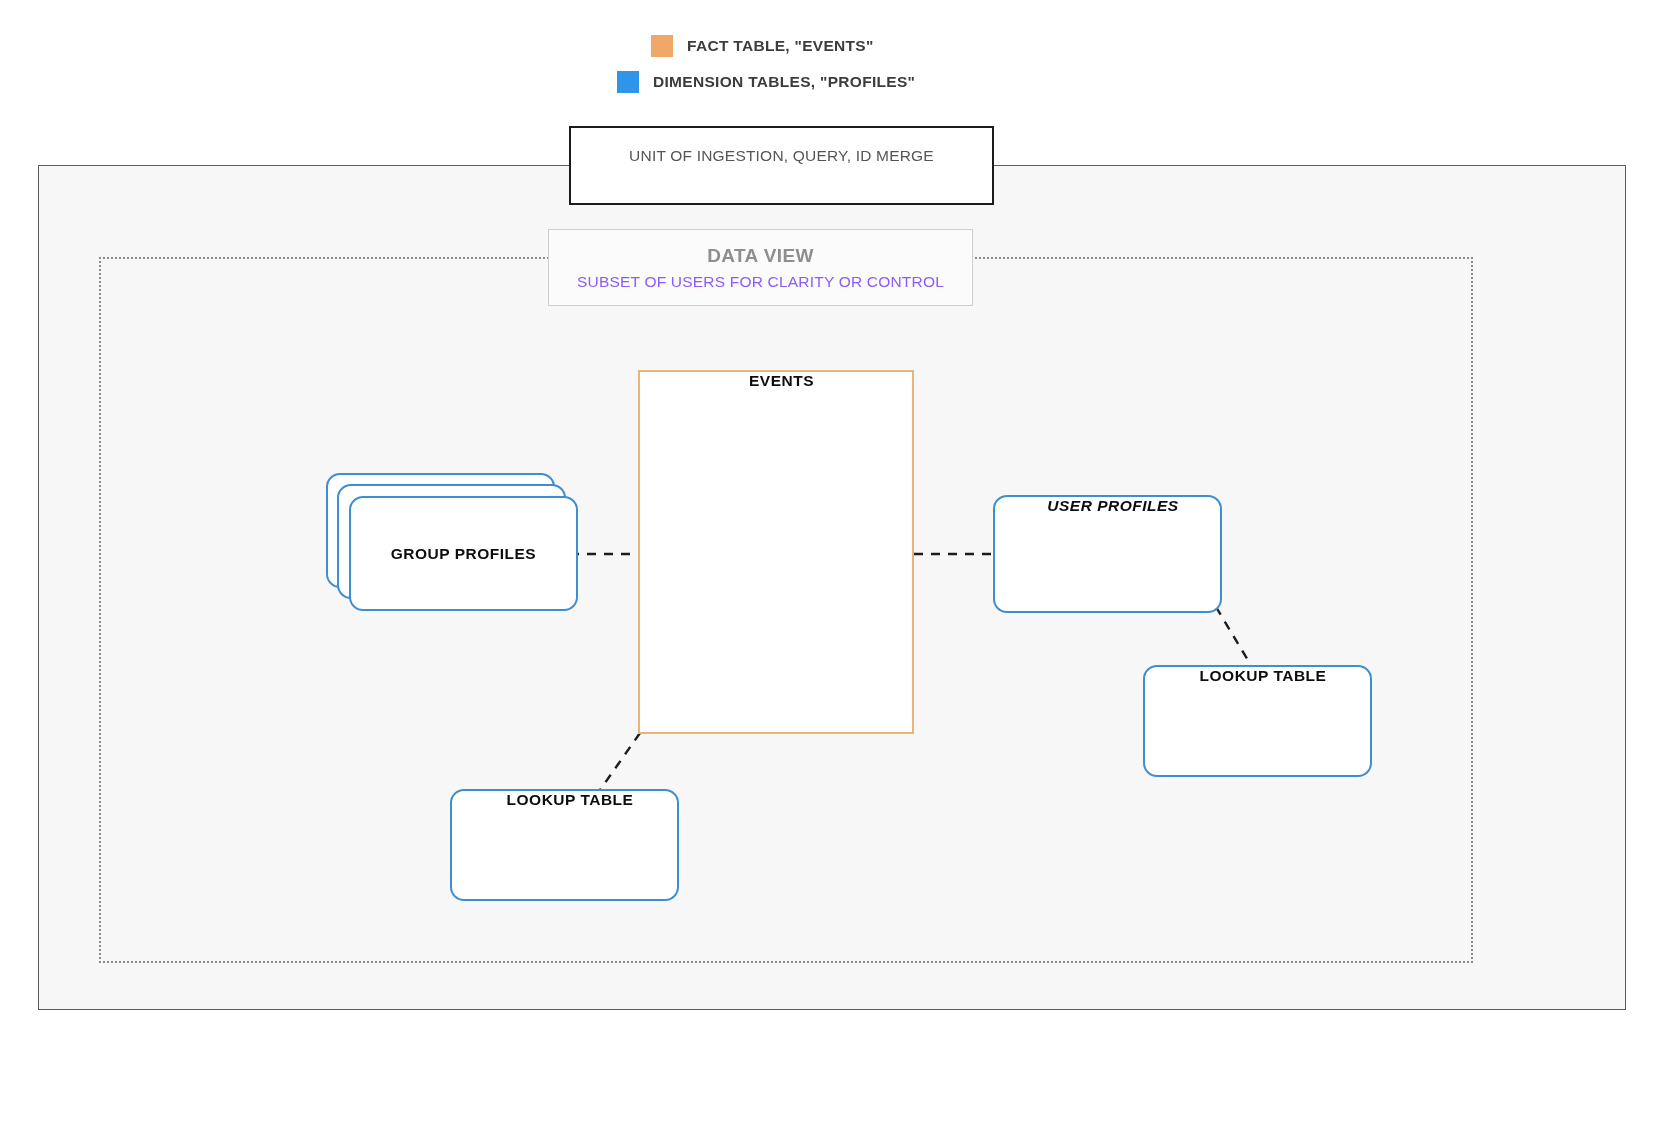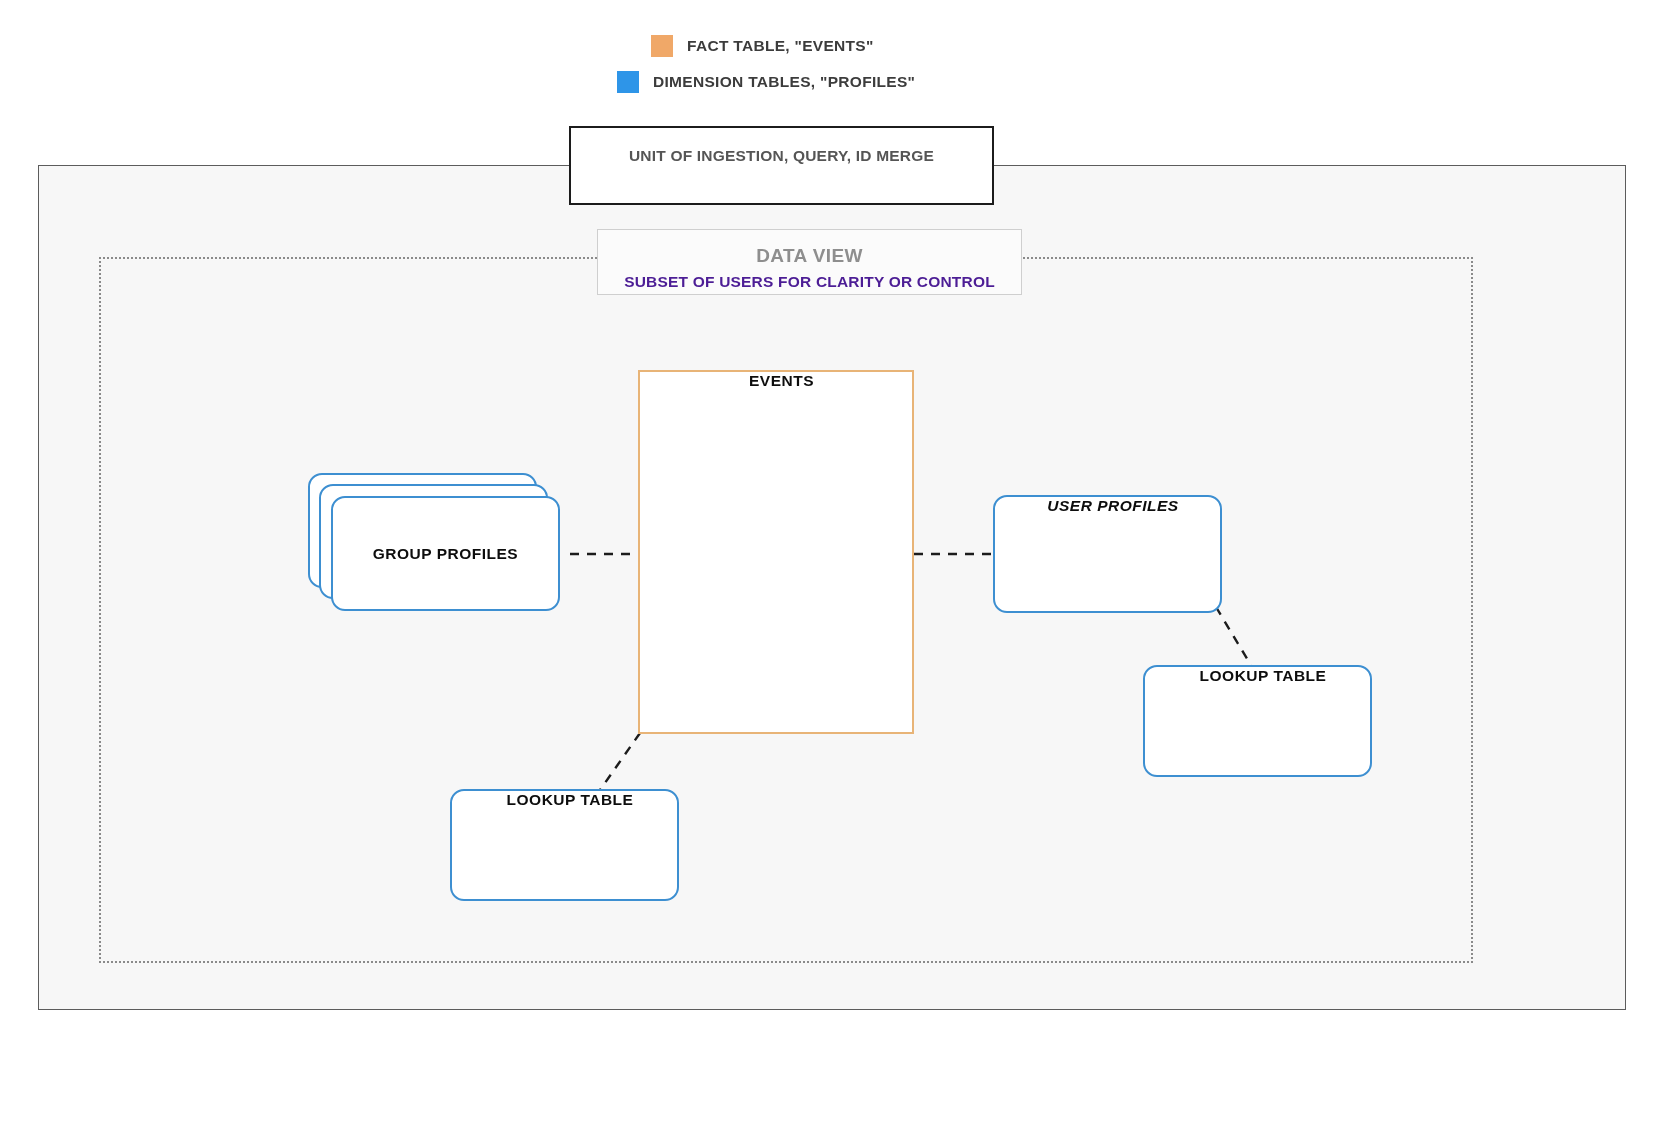--- a/index.html
+++ b/index.html
@@ -72,43 +72,43 @@
     padding-top: 14px;
   }
   #project-card {
     left: 569px;
     top: 126px;
     width: 425px;
     height: 79px;
     border: 2px solid #1c1c1c;
   }
   #dataview-card {
-    left: 597px;
+    left: 548px;
     top: 229px;
     width: 425px;
-    height: 66px;
+    height: 77px;
     border: 1.5px solid #cfcfcf;
     background: #fbfbfb;
   }
   .card-title {
     font-size: 19px;
     font-weight: bold;
     letter-spacing: 0.4px;
     color: #111111;
     line-height: 24px;
   }
   .card-sub {
     font-size: 15.5px;
-    font-weight: bold;
+    font-weight: normal;
     letter-spacing: 0.2px;
     color: #555555;
     line-height: 28px;
   }
   #dataview-card .card-title { color: #8e8e8e; }
-  #dataview-card .card-sub   { color: #4c1d95; }
+  #dataview-card .card-sub   { color: #8b5cf6; }
 
   
   .node {
     position: absolute;
     box-sizing: border-box;
     background: #ffffff;
     display: flex;
     align-items: flex-start;
     justify-content: center;
     padding-left: 11px;
@@ -151,21 +151,21 @@
   #lookup-left-node {
     left: 450px;
     top: 789px;
     width: 229px;
     height: 112px;
   }
 
   
   #group-profiles-stack {
     position: absolute;
-    left: 308px;
+    left: 326px;
     top: 473px;
     width: 232px;
     height: 138px;
   }
   .stack-layer {
     position: absolute;
     box-sizing: border-box;
     width: 229px;
     height: 115px;
     background: #ffffff;

